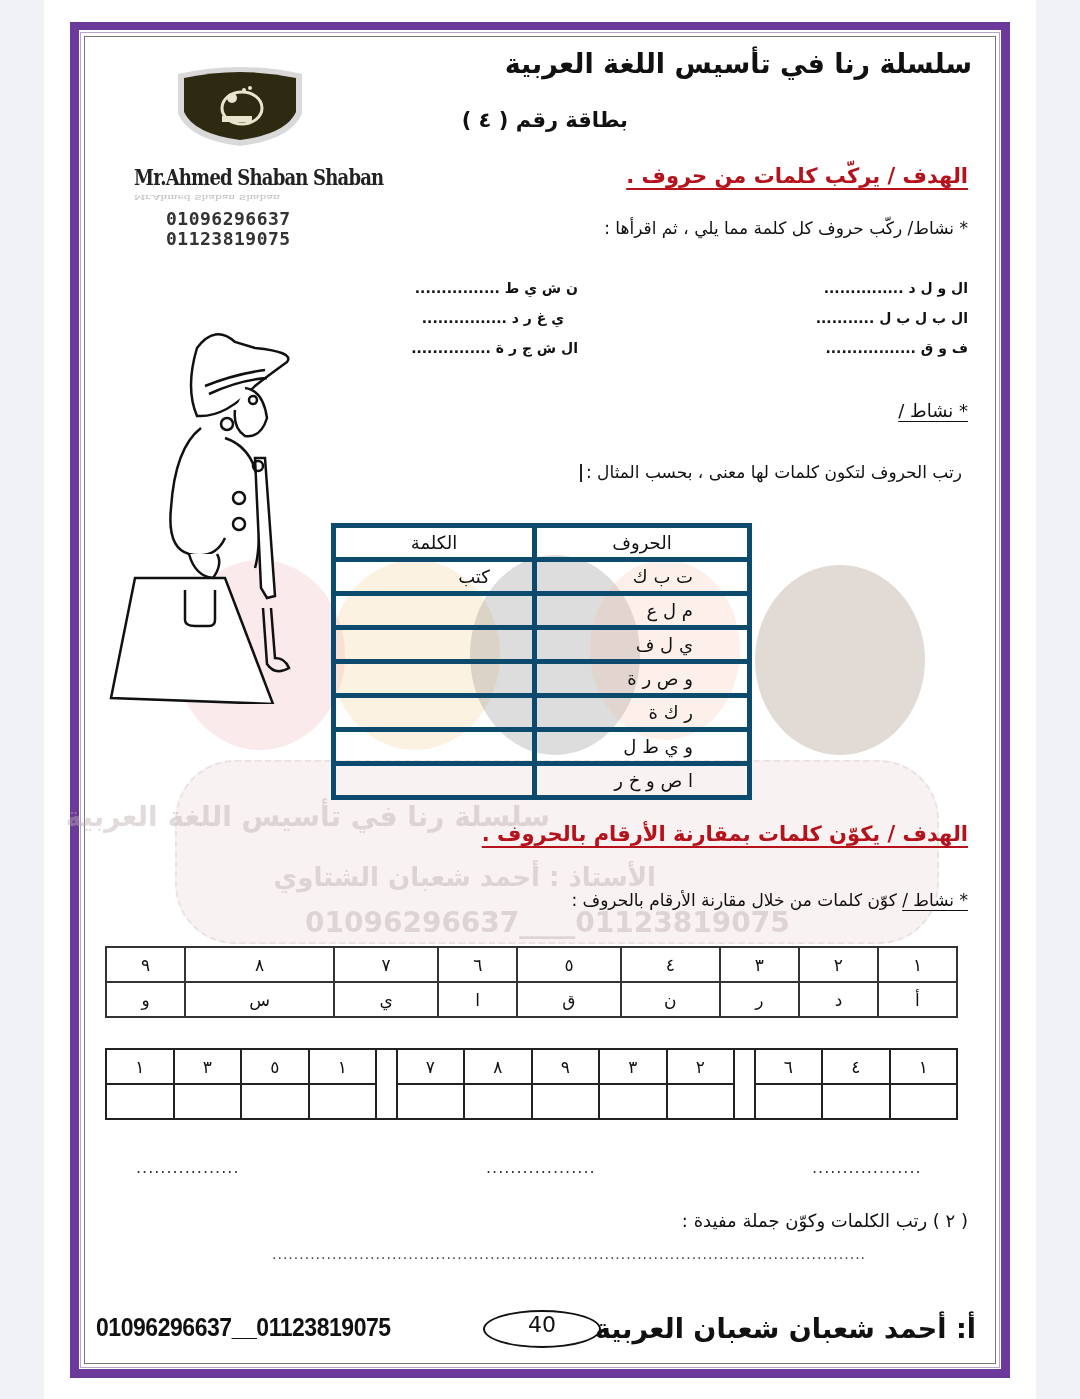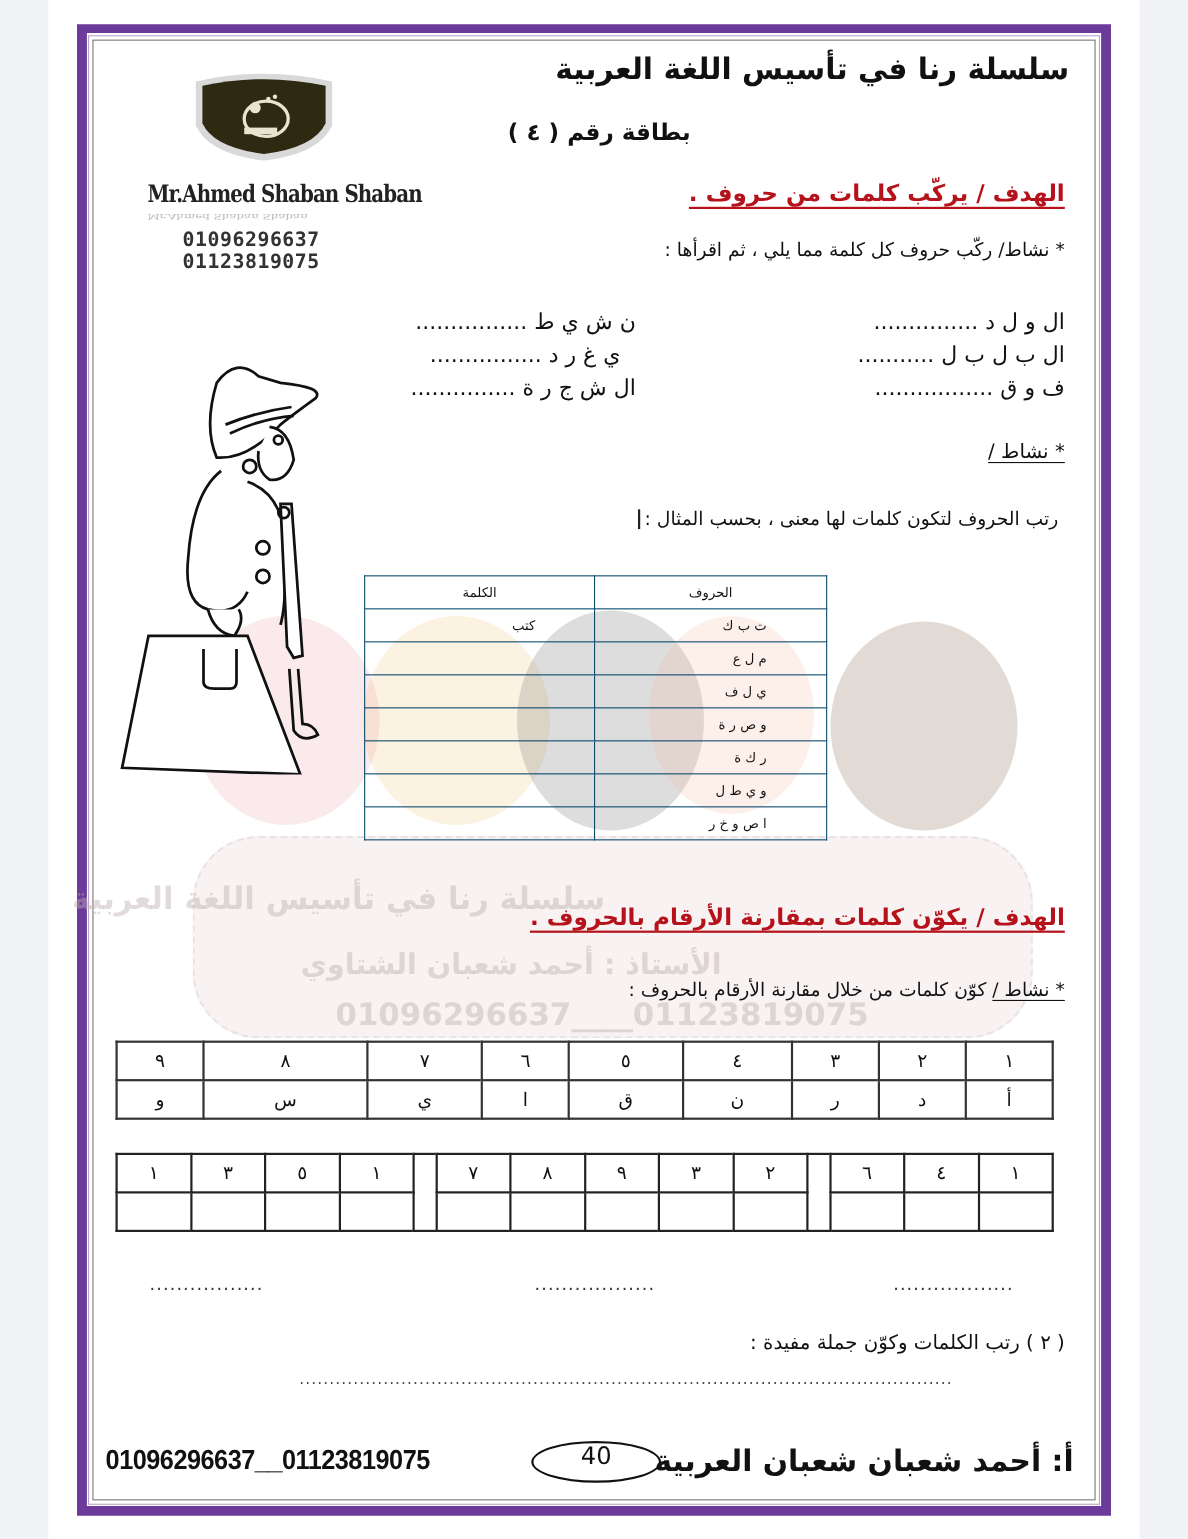--- a/index.html
+++ b/index.html
@@ -36,31 +36,31 @@
   .logo-phone { left:166px; font-family:"DejaVu Sans Mono","Liberation Mono",monospace; font-size:18px; font-weight:bold; color:#333; letter-spacing:0.5px; white-space:nowrap;}
 
   .goal { font-size:21px; font-weight:bold; color:#b5121b; white-space:nowrap;
     text-decoration:underline; text-decoration-thickness:2px; text-underline-offset:5px; }
   .goal1 { right:112px; top:164px; }
   .goal2 { right:112px; top:822px; }
 
   .activity { font-size:17px; white-space:nowrap; }
   .act1 { right:112px; top:218px; }
 
-  .pairs { font-size:20px; white-space:nowrap; }
+  .pairs { font-size:14px; white-space:nowrap;font-weight:bold; }
   .dots { letter-spacing:1px; }
 
   .act2-head { right:112px; top:400px; font-size:18px; text-decoration:underline; text-underline-offset:4px; }
   .act2-inst { right:118px; top:462px; font-size:17px; white-space:nowrap; }
   .cursor-mark { display:inline-block; width:1.5px; height:18px; background:#222; vertical-align:middle; margin-right:4px; }
 
   
   table.letters { position:absolute; left:331px; top:523px; width:421px; border-collapse:collapse; direction:rtl; }
   table.letters td, table.letters th {
-    border:1px solid #0c4a6e; height:29px; padding:0 10px; font-size:12px; font-weight:normal;
+    border:5px solid #0c4a6e; height:29px; padding:0 10px; font-size:18px; font-weight:normal;
   }
   table.letters th { text-align:center; }
   table.letters td.letters-cell { text-align:right; padding-right:54px; width:146px; }
   table.letters td.word-cell { text-align:center; padding-left:90px; }
   table.letters tr.head th.c1 { width:146px; }
 
   
   .wm { position:absolute; color:rgba(190,175,175,0.45); font-weight:bold; white-space:nowrap; pointer-events:none; }
   .kid { position:absolute; border-radius:50%; opacity:0.22; }
 

